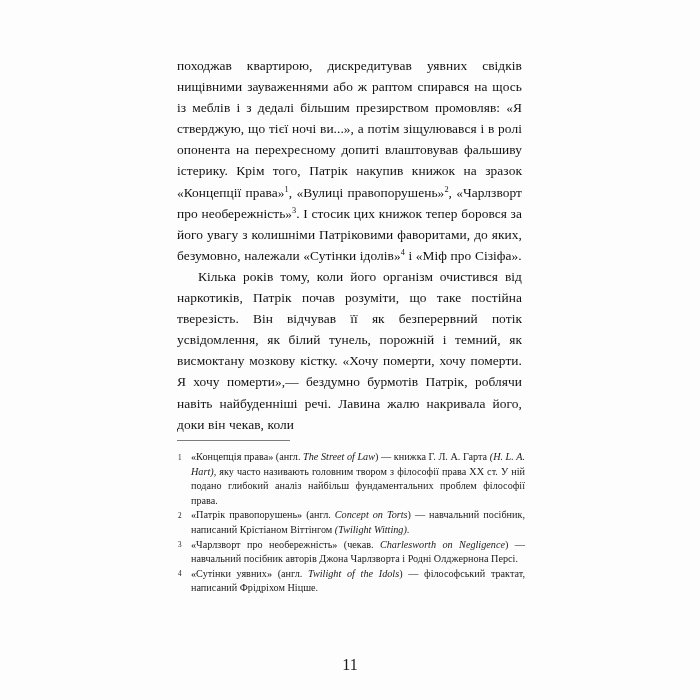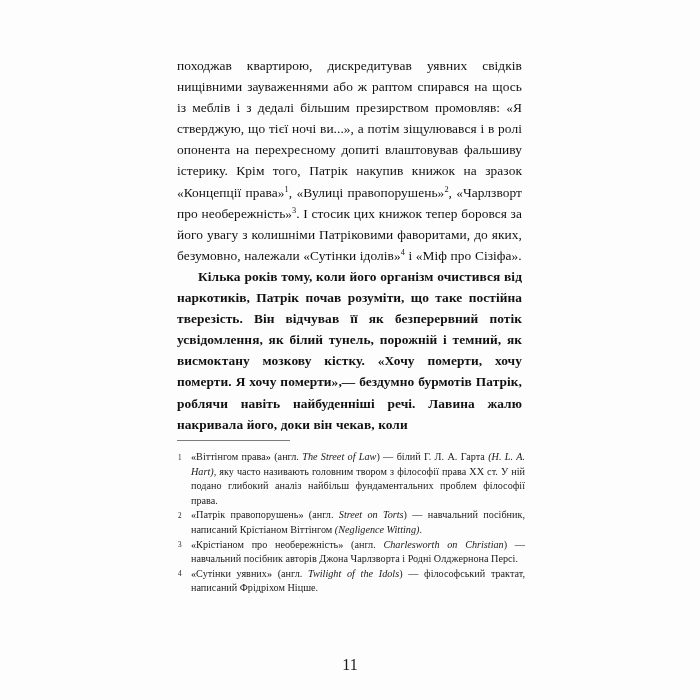--- a/index.html
+++ b/index.html
@@ -38,21 +38,20 @@
     line-height: 21.1px;
     text-align: justify;
     text-justify: inter-word;
     color: #111111;
     letter-spacing: 0.005em;
     word-spacing: 0.01em;
     hyphens: manual;
   }
   .body-para.indented {
     text-indent: 21px;
-    font-weight: bold;
   }
 
   sup.fn-ref {
     font-size: 0.62em;
     line-height: 0;
     vertical-align: 0.55em;
     letter-spacing: 0;
   }
 
   
@@ -116,22 +115,22 @@
   <div id="text-column">
     <div id="body-paragraphs">
         <p class="body-para"><span>походжав квартирою, дискредитував уявних свідків нищівними зауваженнями або ж раптом спирався на щось із меблів і з дедалі більшим презирством промовляв: «Я стверджую, що тієї ночі ви...», а потім зіщулювався і в ролі опонента на перехресному допиті влаштовував фальшиву істерику. Крім того, Патрік накупив книжок на зразок «Концепції права»</span><sup class="fn-ref">1</sup><span>, «Вулиці правопорушень»</span><sup class="fn-ref">2</sup><span>, «Чарлзворт про необережність»</span><sup class="fn-ref">3</sup><span>. І стосик цих книжок тепер боровся за його увагу з колишніми Патріковими фаворитами, до яких, безумовно, належали «Сутінки ідолів»</span><sup class="fn-ref">4</sup><span> і «Міф про Сізіфа».</span></p>
         <p class="body-para indented"><span>Кілька років тому, коли його організм очистився від наркотиків, Патрік почав розуміти, що таке постійна тверезість. Він відчував її як безперервний потік усвідомлення, як білий тунель, порожній і темний, як висмоктану мозкову кістку. «Хочу померти, хочу померти. Я хочу померти»,— бездумно бурмотів Патрік, роблячи навіть найбуденніші речі. Лавина жалю накривала його, доки він чекав, коли</span></p>
       </div>
   </div>
 
   <div id="footnote-block">
     <div id="footnote-rule"></div>
     <div id="footnote-list">
-        <p class="footnote"><span class="fn-marker">1</span><span>«Віттінгом права» (англ. </span><em>The Street of Law</em><span>) — білий Г. Л. А. Гарта </span><em>(H. L. A. Hart)</em><span>, яку часто називають головним твором з філософії права XX ст. У ній подано глибокий аналіз найбільш фундаментальних проблем філософії права.</span></p>
-        <p class="footnote"><span class="fn-marker">2</span><span>«Патрік правопорушень» (англ. </span><em>Street on Torts</em><span>) — навчальний посібник, написаний Крістіаном Віттінгом </span><em>(Negligence Witting)</em><span>.</span></p>
-        <p class="footnote"><span class="fn-marker">3</span><span>«Крістіаном про необережність» (англ. </span><em>Charlesworth on Christian</em><span>) — навчальний посібник авторів Джона Чарлзворта і Родні Олджернона Персі.</span></p>
+        <p class="footnote"><span class="fn-marker">1</span><span>«Концепція права» (англ. </span><em>The Street of Law</em><span>) — книжка Г. Л. А. Гарта </span><em>(H. L. A. Hart)</em><span>, яку часто називають головним твором з філософії права XX ст. У ній подано глибокий аналіз найбільш фундаментальних проблем філософії права.</span></p>
+        <p class="footnote"><span class="fn-marker">2</span><span>«Патрік правопорушень» (англ. </span><em>Concept on Torts</em><span>) — навчальний посібник, написаний Крістіаном Віттінгом </span><em>(Twilight Witting)</em><span>.</span></p>
+        <p class="footnote"><span class="fn-marker">3</span><span>«Чарлзворт про необережність» (чекав. </span><em>Charlesworth on Negligence</em><span>) — навчальний посібник авторів Джона Чарлзворта і Родні Олджернона Персі.</span></p>
         <p class="footnote"><span class="fn-marker">4</span><span>«Сутінки уявних» (англ. </span><em>Twilight of the Idols</em><span>) — філософський трактат, написаний Фрідріхом Ніцше.</span></p>
       </div>
   </div>
 
   <div id="page-number">11</div>
 
 </div>
 
 </body></html>

